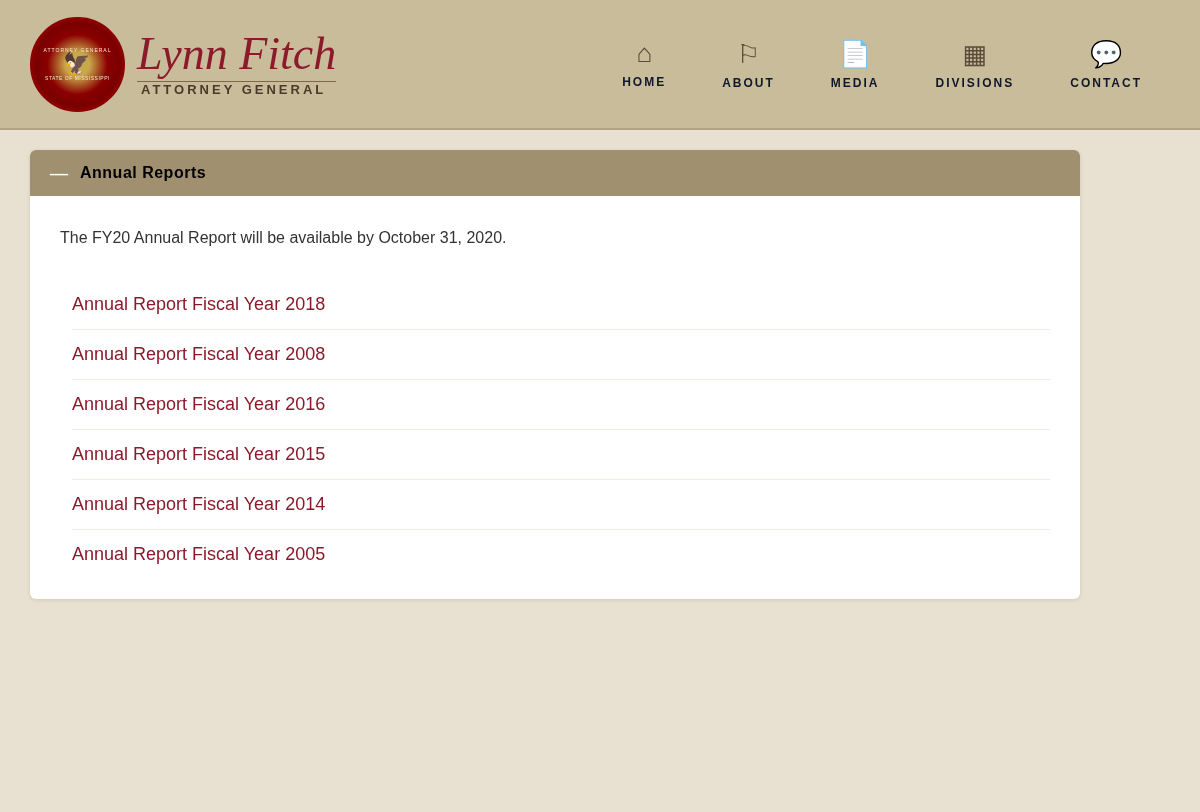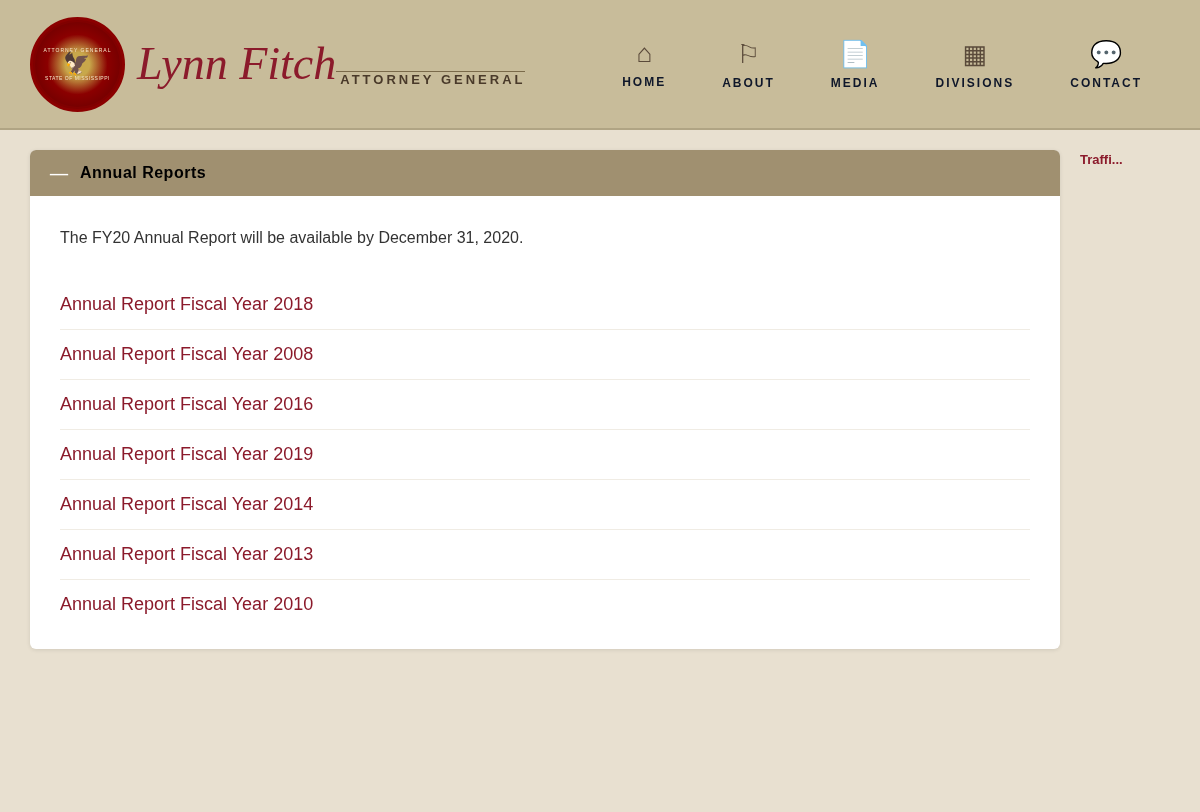--- a/index.html
+++ b/index.html
@@ -70,22 +70,22 @@
 
     .seal-state {
       font-size: 5px;
       color: #f5e6c8;
       font-family: Arial, sans-serif;
       letter-spacing: 0.5px;
     }
 
     .name-area {
       display: flex;
+      flex-direction: column;
       justify-content: center;
-      align-items: flex-end;
     }
 
     .name-script {
       font-family: 'Palatino Linotype', Palatino, Georgia, serif;
       font-style: italic;
       font-size: 46px;
       color: #8b1a2b;
       line-height: 1;
       font-weight: 400;
     }
@@ -193,20 +193,21 @@
 
     .report-link {
       display: block;
       font-family: Arial, Helvetica, sans-serif;
       font-size: 18px;
       color: #8b1a2b;
       text-decoration: none;
       padding: 14px 0;
       border-bottom: 1px solid #f0ece4;
       cursor: pointer;
+      margin-left: 12px;
     }
 
     .report-link:last-child {
       border-bottom: none;
     }
 
     
     .right-sidebar {
       width: 120px;
       flex-shrink: 0;
@@ -266,30 +267,26 @@
 
 <div class="page-content">
   <div class="main-content">
 
     <div class="accordion-section">
       <div class="accordion-header">
         <span class="accordion-icon">—</span>
         <span class="accordion-title">Annual Reports</span>
       </div>
       <div class="accordion-body">
-        <p class="notice-text">The FY20 Annual Report will be available by December 31, 2020.</p>
+        <p class="notice-text">The FY20 Annual Report will be available by October 31, 2020.</p>
 
         <a class="report-link">Annual Report Fiscal Year 2018</a>
         <a class="report-link">Annual Report Fiscal Year 2008</a>
         <a class="report-link">Annual Report Fiscal Year 2016</a>
-        <a class="report-link">Annual Report Fiscal Year 2019</a>
+        <a class="report-link">Annual Report Fiscal Year 2015</a>
         <a class="report-link">Annual Report Fiscal Year 2014</a>
-        <a class="report-link">Annual Report Fiscal Year 2013</a>
-        <a class="report-link">Annual Report Fiscal Year 2010</a>
+        <a class="report-link">Annual Report Fiscal Year 2005</a>
       </div>
     </div>
 
   </div>
 
-  <div class="right-sidebar">
-    <span class="sidebar-link">Traffi...</span>
-  </div>
 </div>
 
 </body></html>

